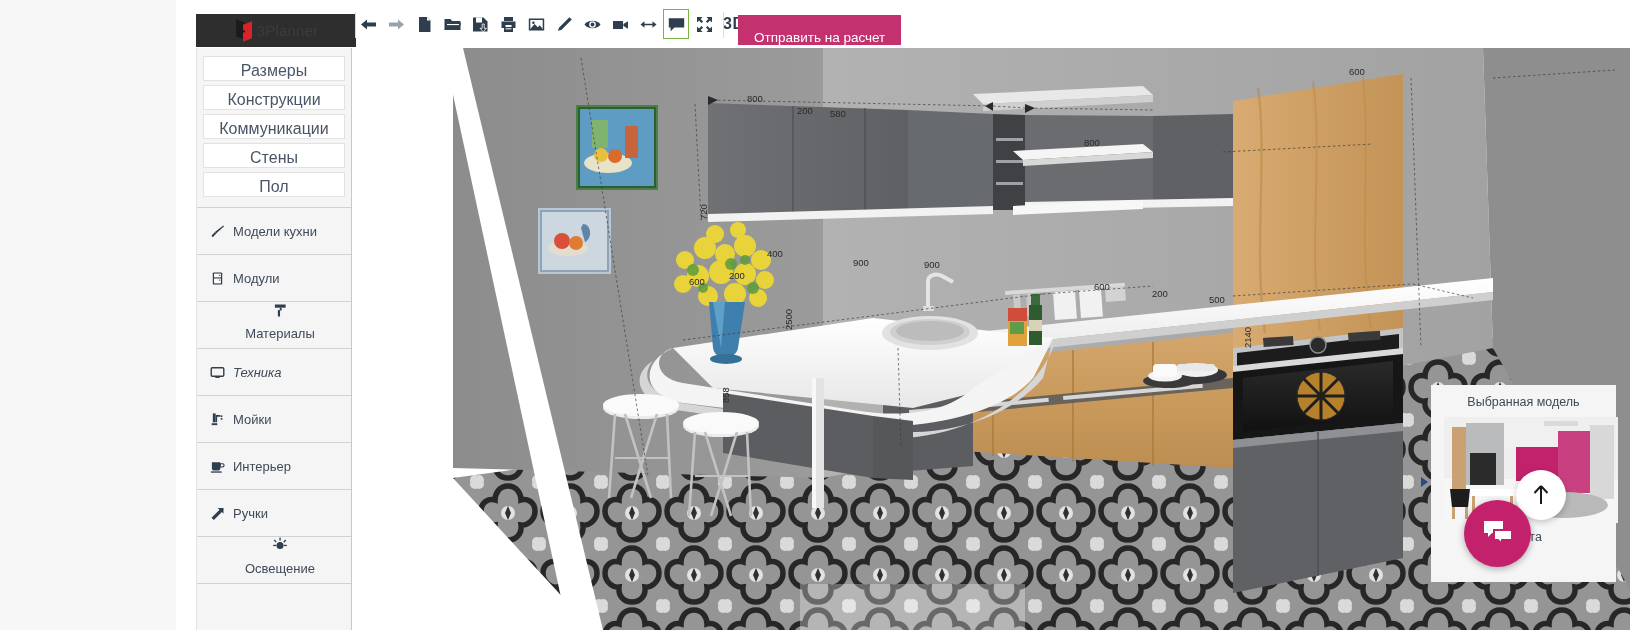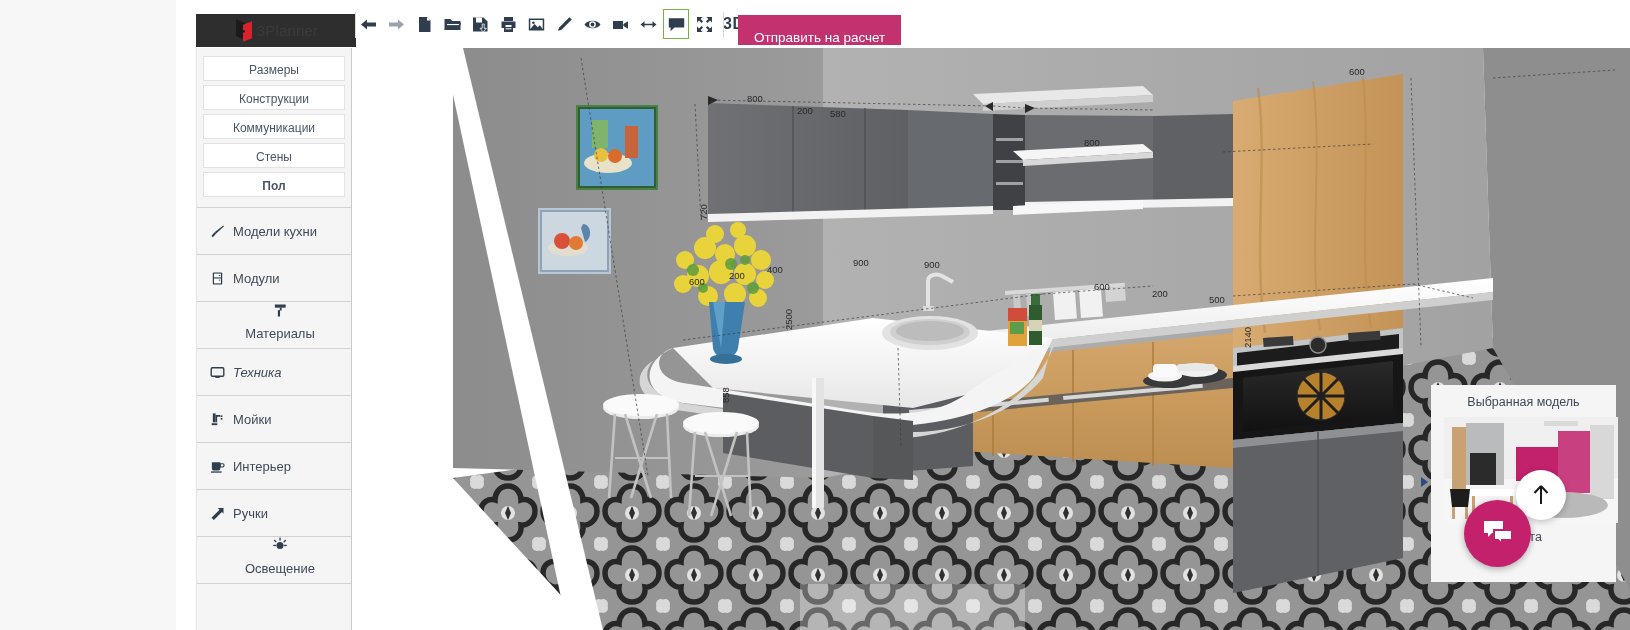--- a/index.html
+++ b/index.html
@@ -46,24 +46,24 @@
            border-right:1px solid #c9c9c9;border-left:1px solid #e3e3e3;box-sizing:border-box;overflow:hidden;}
   .sec-head{
     display:flex;align-items:center;gap:8px;height:44px;padding-left:12px;box-sizing:border-box;
     border-bottom:1px solid #d2d2d2;color:#3f4a59;font-size:13px;cursor:pointer;background:#f5f5f5;
   }
   .sec-head .ico{width:16px;height:16px;display:flex;align-items:center;justify-content:center;flex:0 0 16px;}
   .subwrap{padding:8px 6px 10px 6px;border-bottom:1px solid #d2d2d2;background:#f5f5f5;}
   .subbtn{
     display:block;width:100%;height:25px;line-height:25px;margin-bottom:4px;
     background:#ffffff;border:1px solid #e2e2e2;box-sizing:border-box;
-    font-size:12px;color:#4a5667;text-align:center;cursor:pointer;
+    font-size:16px;color:#4a5667;text-align:center;cursor:pointer;
     font-family:"Liberation Sans", sans-serif;
   }
-  .subbtn:last-child{margin-bottom:0;font-weight:bold;}
+  .subbtn:last-child{margin-bottom:0;}
 
   
   .canvas{position:absolute;left:177px;top:48px;width:1277px;height:582px;background:#ffffff;overflow:hidden;}
   .scene{position:absolute;inset:0;}
 
   .dimlabel{position:absolute;font-size:9.5px;color:#2a2a2a;font-family:"Liberation Sans",sans-serif;white-space:nowrap;}
   .dimlabel.rot{transform:rotate(-90deg);transform-origin:left top;}
 
   
   .rightpanel{
@@ -606,21 +606,21 @@
 
     <div class="dimlabel rot" style="left:430px;top:282px;">2500</div>
     <div class="dimlabel" style="left:394px;top:45px;">800</div>
     <div class="dimlabel" style="left:444px;top:57px;">200</div>
     <div class="dimlabel" style="left:477px;top:60px;">580</div>
     <div class="dimlabel rot" style="left:345px;top:172px;">720</div>
     <div class="dimlabel" style="left:996px;top:18px;">600</div>
     <div class="dimlabel" style="left:731px;top:89px;">800</div>
     <div class="dimlabel" style="left:336px;top:228px;">600</div>
     <div class="dimlabel" style="left:376px;top:222px;">200</div>
-    <div class="dimlabel" style="left:414px;top:216px;">400</div>
+    <div class="dimlabel" style="left:414px;top:200px;">400</div>
     <div class="dimlabel" style="left:500px;top:209px;">900</div>
     <div class="dimlabel" style="left:571px;top:211px;">900</div>
     <div class="dimlabel rot" style="left:367px;top:355px;">858</div>
     <div class="dimlabel" style="left:741px;top:233px;">600</div>
     <div class="dimlabel" style="left:799px;top:240px;">200</div>
     <div class="dimlabel" style="left:856px;top:246px;">500</div>
     <div class="dimlabel rot" style="left:889px;top:300px;">2140</div>
 
     <div class="navgizmo"></div>
   </div>

